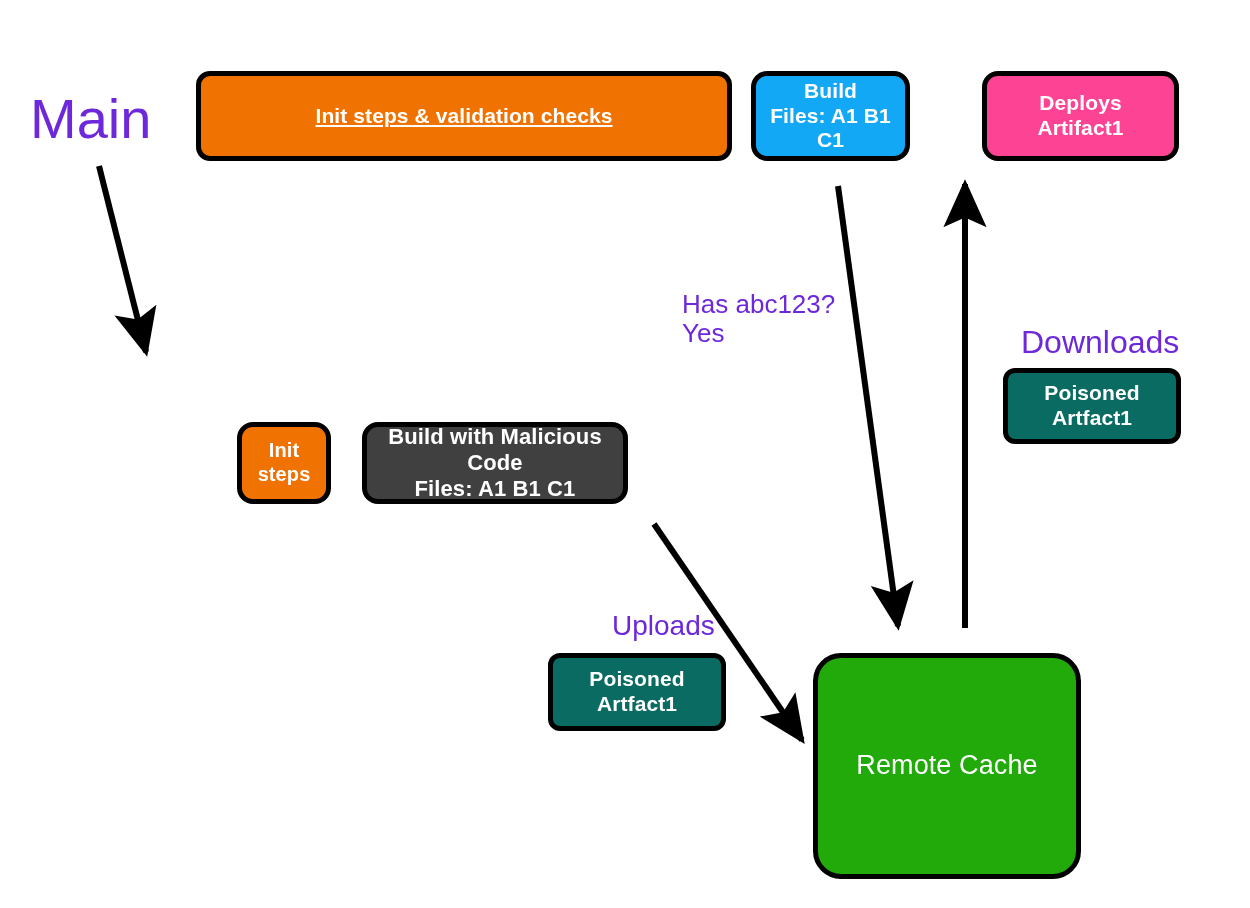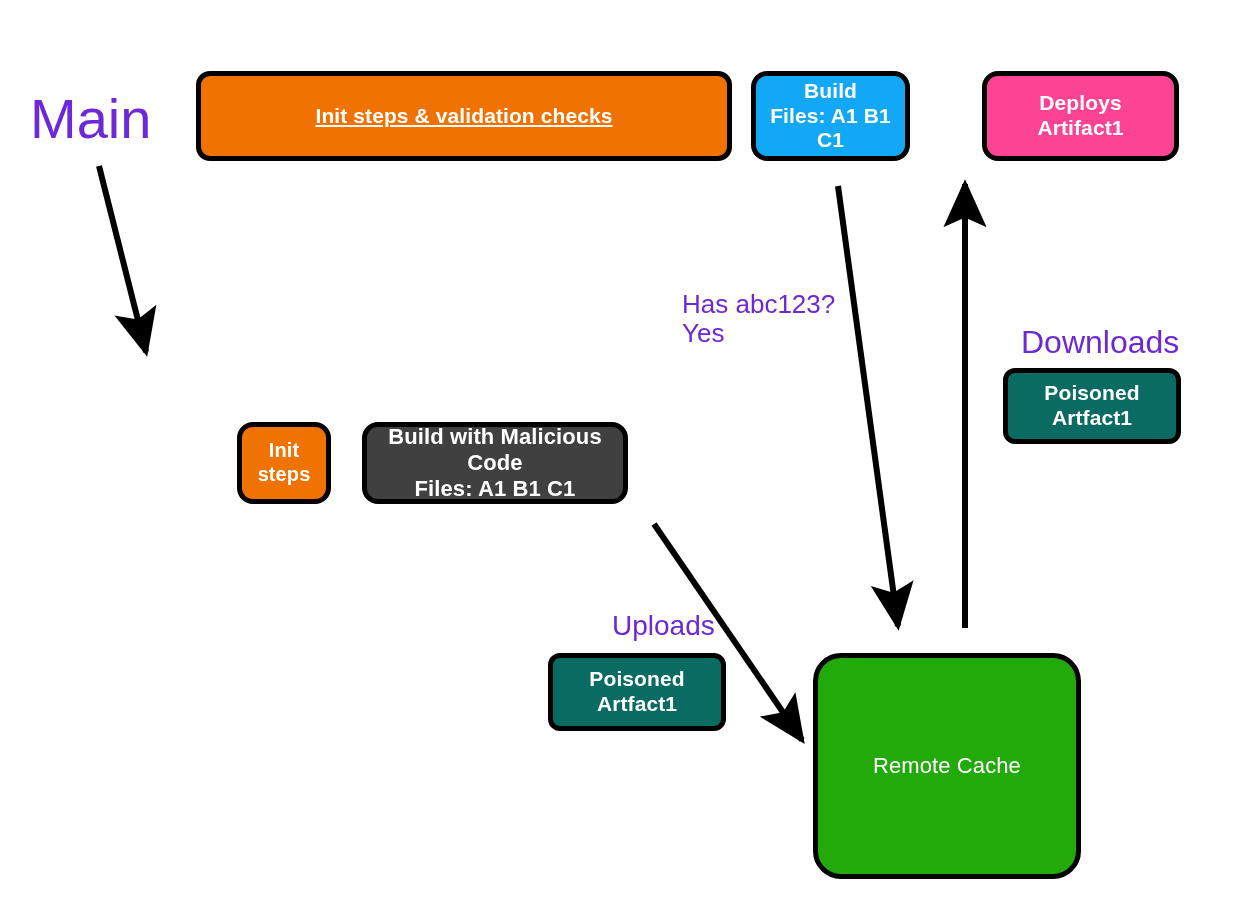--- a/index.html
+++ b/index.html
@@ -88,21 +88,21 @@
   #node-artifact-upload {
     left: 548px; top: 653px; width: 178px; height: 78px;
     border-radius: 12px;
     background: #0A6B62;
     font-size: 21px;
   }
   #node-remote-cache {
     left: 813px; top: 653px; width: 268px; height: 226px;
     border-radius: 28px;
     background: #22AA0B;
-    font-size: 22px;
+    font-size: 27px;
     font-weight: normal;
   }
 
   
   #label-main {
     left: 30px; top: 88px;
     font-size: 56px;
   }
   #label-innocent {
     left: 41px; top: 380px;

